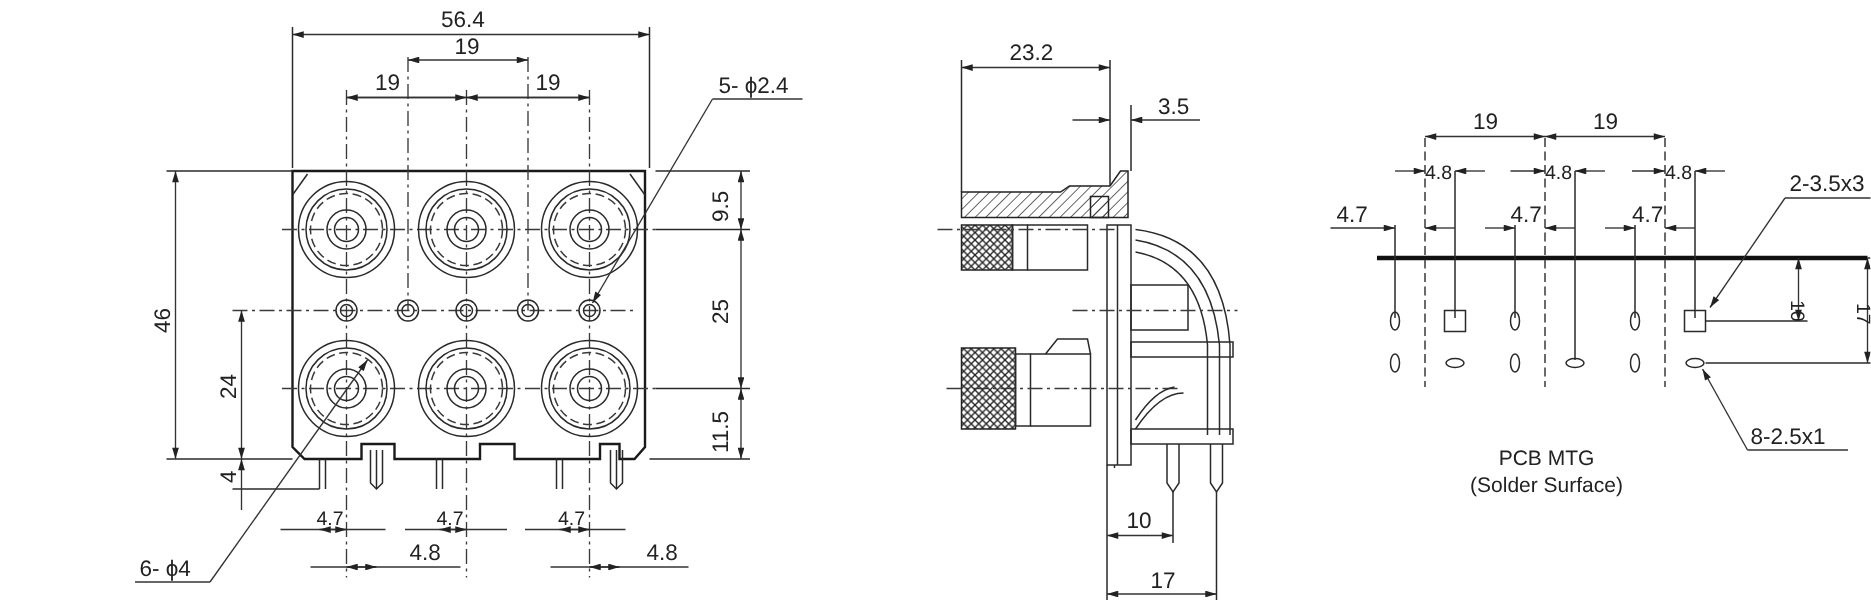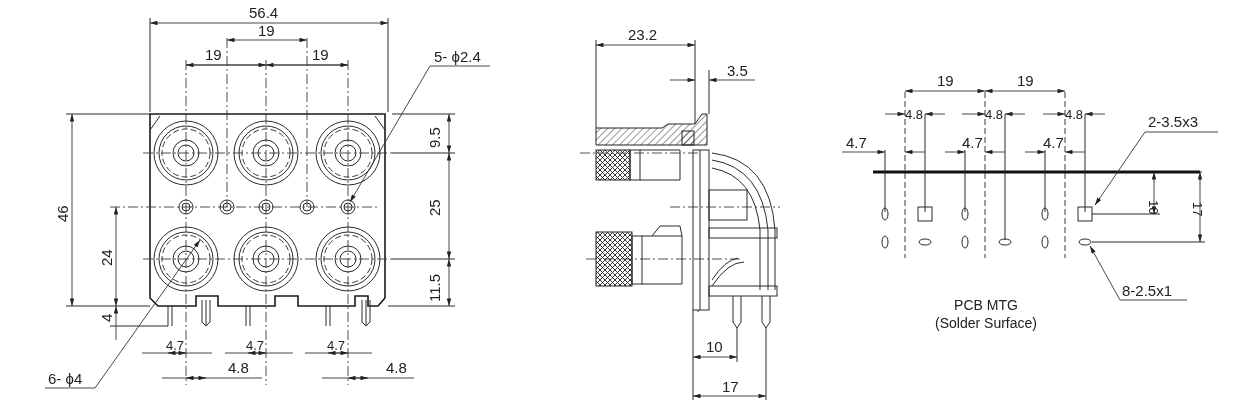--- a/index.html
+++ b/index.html
@@ -1,17 +1,17 @@
 <!DOCTYPE html>
 <html><head>
 <meta charset="utf-8">
 <style>
   html, body { margin: 0; padding: 0; background: #ffffff; }
   body { width: 1247px; height: 407px; overflow: hidden; font-family: "Liberation Sans", sans-serif; }
-  #canvas { position: relative; width: 994px; height: 407px; }
+  #canvas { position: relative; width: 994px; height: 407px; margin-left: 45px; }
   svg { position: absolute; left: 0; top: 0; }
   .ln { stroke: #2a2a2a; stroke-width: 1; fill: none; }
   .thk { stroke: #1a1a1a; stroke-width: 1.6; fill: none; }
   .bold { stroke: #111; stroke-width: 3; fill: none; }
   .cl { stroke: #3a3a3a; stroke-width: 0.9; fill: none; stroke-dasharray: 10 3 2 3; }
   .dash { stroke: #3a3a3a; stroke-width: 1; fill: none; stroke-dasharray: 6 3; }
   .dim { stroke: #333; stroke-width: 0.9; fill: none; }
   .arrow { fill: #222; }
   .lbl { font-family: "Liberation Sans", sans-serif; font-size: 15px; fill: #222; }
   .lbl-sm { font-family: "Liberation Sans", sans-serif; font-size: 13px; fill: #222; }

